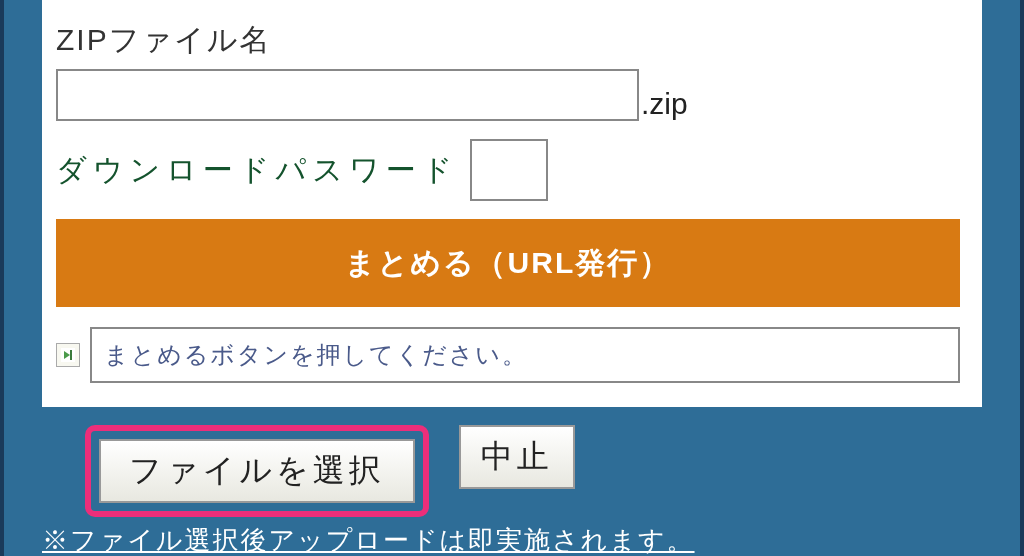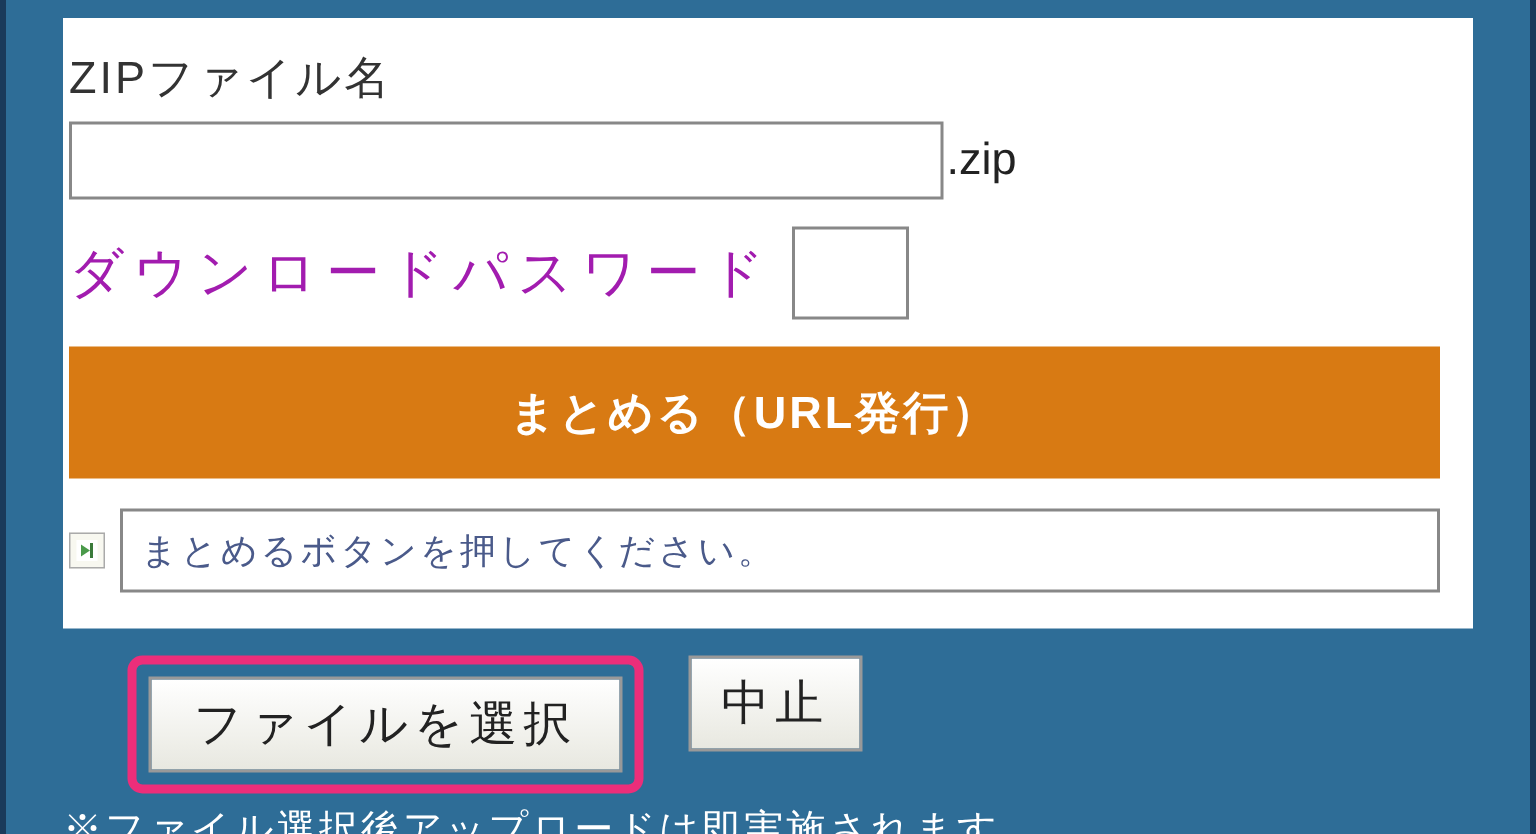--- a/index.html
+++ b/index.html
@@ -20,57 +20,57 @@
       top: 0;
       left: 0;
       right: 0;
       bottom: 0;
       border: 4px solid #1a3a5a;
       border-top: none;
       border-bottom: none;
     }
     .white-panel {
       background: #ffffff;
-      margin: 12px 38px;
-      padding: 20px 22px 24px 4px;
+      margin: 0 38px;
+      padding: 20px 22px 24px 14px;
     }
     .form-row {
       margin-bottom: 18px;
     }
     .zip-label {
       font-size: 30px;
       color: #333333;
       letter-spacing: 2px;
       margin-bottom: 8px;
       display: block;
     }
     .zip-input-row {
       display: flex;
-      align-items: center;
+      align-items: flex-end;
     }
     .zip-input {
       width: 583px;
       height: 52px;
       border: 2px solid #888888;
       font-size: 24px;
       padding: 0 8px;
     }
     .zip-suffix {
       font-size: 30px;
       color: #222222;
       margin-left: 2px;
     }
     .password-row {
       display: flex;
       align-items: center;
       margin-bottom: 18px;
     }
     .password-label {
-      font-size: 36px;
-      color: #a21caf;
+      font-size: 30px;
+      color: #14532d;
       letter-spacing: 6px;
       margin-right: 12px;
     }
     .password-input {
       width: 78px;
       height: 62px;
       border: 2px solid #888888;
       font-size: 24px;
       padding: 0 8px;
     }

